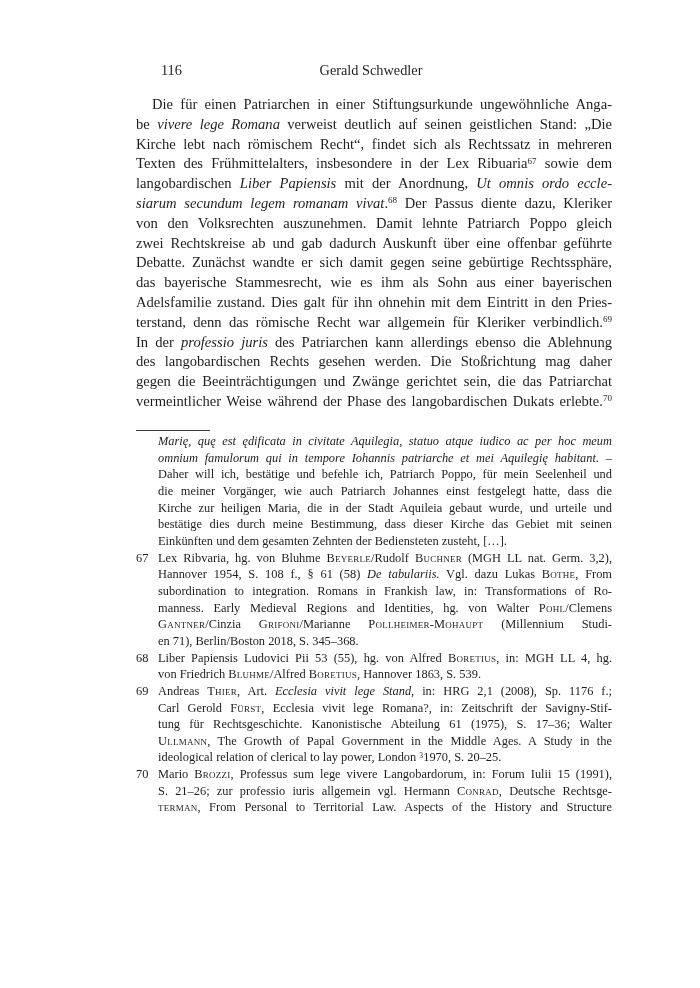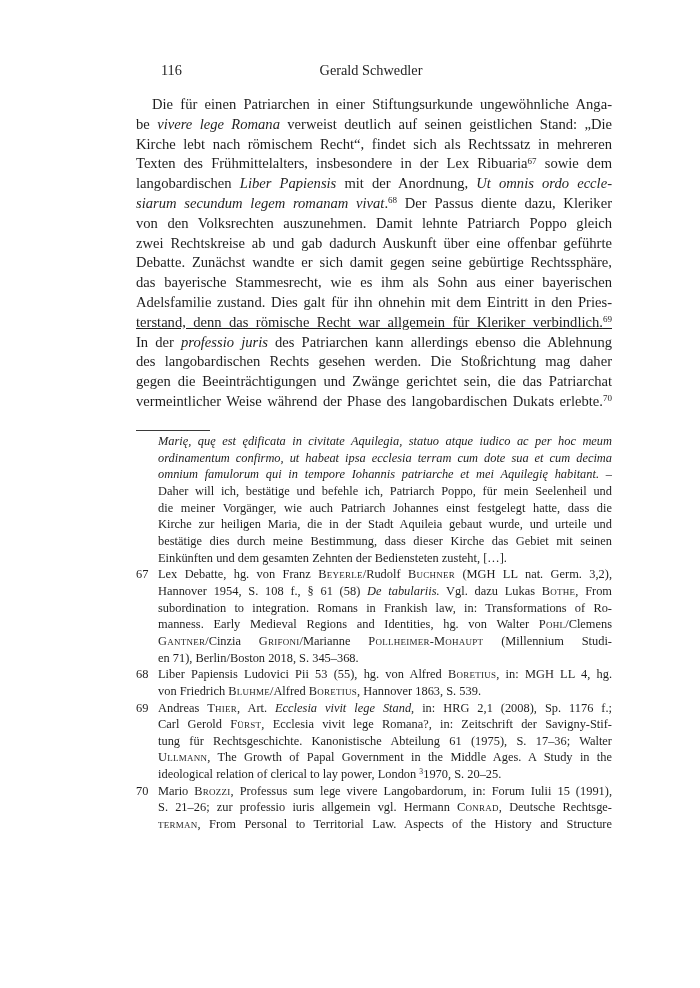--- a/index.html
+++ b/index.html
@@ -43,47 +43,46 @@
     <div class="body-line" style="height: 19.8px;"><span>be </span><span class="it">vivere lege Romana</span><span> verweist deutlich auf seinen geistlichen Stand: „Die</span></div>
     <div class="body-line" style="height: 19.8px;"><span>Kirche lebt nach römischem Recht“, findet sich als Rechtssatz in mehreren</span></div>
     <div class="body-line" style="height: 19.8px;"><span>Texten des Frühmittelalters, insbesondere in der Lex Ribuaria</span><span class="sup">67</span><span> sowie dem</span></div>
     <div class="body-line" style="height: 19.8px;"><span>langobardischen </span><span class="it">Liber Papiensis</span><span> mit der Anordnung, </span><span class="it">Ut omnis ordo eccle-</span></div>
     <div class="body-line" style="height: 19.8px;"><span class="it">siarum secundum legem romanam vivat</span><span>.</span><span class="sup">68</span><span> Der Passus diente dazu, Kleriker</span></div>
     <div class="body-line" style="height: 19.8px;"><span>von den Volksrechten auszunehmen. Damit lehnte Patriarch Poppo gleich</span></div>
     <div class="body-line" style="height: 19.8px;"><span>zwei Rechtskreise ab und gab dadurch Auskunft über eine offenbar geführte</span></div>
     <div class="body-line" style="height: 19.8px;"><span>Debatte. Zunächst wandte er sich damit gegen seine gebürtige Rechtssphäre,</span></div>
     <div class="body-line" style="height: 19.8px;"><span>das bayerische Stammesrecht, wie es ihm als Sohn aus einer bayerischen</span></div>
     <div class="body-line" style="height: 19.8px;"><span>Adelsfamilie zustand. Dies galt für ihn ohnehin mit dem Eintritt in den Pries-</span></div>
-    <div class="body-line" style="height: 19.8px; text-decoration: underline;"><span>terstand, denn das römische Recht war allgemein für Kleriker verbindlich.</span><span class="sup">69</span></div>
+    <div class="body-line" style="height: 19.8px;"><span>terstand, denn das römische Recht war allgemein für Kleriker verbindlich.</span><span class="sup">69</span></div>
     <div class="body-line" style="height: 19.8px;"><span>In der </span><span class="it">professio juris</span><span> des Patriarchen kann allerdings ebenso die Ablehnung</span></div>
     <div class="body-line" style="height: 19.8px;"><span>des langobardischen Rechts gesehen werden. Die Stoßrichtung mag daher</span></div>
     <div class="body-line" style="height: 19.8px;"><span>gegen die Beeinträchtigungen und Zwänge gerichtet sein, die das Patriarchat</span></div>
     <div class="body-line" style="height: 19.8px;"><span>vermeintlicher Weise während der Phase des langobardischen Dukats erlebte.</span><span class="sup">70</span></div>
   </div>
 
 <div class="footnote-rule"></div>
 
 <div class="footnotes serif" id="footnotes">
     <div class="footnote">
       <span class="fn-number"></span>
       <div class="fn-lines">
         <div class="fn-line" style="height: 16.67px;"><span class="it">Marię, quę est ędificata in civitate Aquilegia, statuo atque iudico ac per hoc meum</span></div>
-        <div class="fn-line" style="height: 16.67px;"><span class="it">ordinamentum confirmo, ut habeat ipsa ecclesia terram cum dote sua et cum decima</span></div>
         <div class="fn-line" style="height: 16.67px;"><span class="it">omnium famulorum qui in tempore Iohannis patriarche et mei Aquilegię habitant.</span><span> –</span></div>
         <div class="fn-line" style="height: 16.67px;"><span>Daher will ich, bestätige und befehle ich, Patriarch Poppo, für mein Seelenheil und</span></div>
         <div class="fn-line" style="height: 16.67px;"><span>die meiner Vorgänger, wie auch Patriarch Johannes einst festgelegt hatte, dass die</span></div>
         <div class="fn-line" style="height: 16.67px;"><span>Kirche zur heiligen Maria, die in der Stadt Aquileia gebaut wurde, und urteile und</span></div>
         <div class="fn-line" style="height: 16.67px;"><span>bestätige dies durch meine Bestimmung, dass dieser Kirche das Gebiet mit seinen</span></div>
         <div class="fn-line last" style="height: 16.67px;"><span>Einkünften und dem gesamten Zehnten der Bediensteten zusteht, […].</span></div>
       </div>
     </div>
     <div class="footnote">
       <span class="fn-number">67</span>
       <div class="fn-lines">
-        <div class="fn-line" style="height: 16.67px;"><span>Lex Debatte, hg. von Franz </span><span class="sc">Beyerle</span><span>/Rudolf </span><span class="sc">Buchner</span><span> (MGH LL nat. Germ. 3,2),</span></div>
+        <div class="fn-line" style="height: 16.67px;"><span>Lex Ribvaria, hg. von Bluhme </span><span class="sc">Beyerle</span><span>/Rudolf </span><span class="sc">Buchner</span><span> (MGH LL nat. Germ. 3,2),</span></div>
         <div class="fn-line" style="height: 16.67px;"><span>Hannover 1954, S. 108 f., § 61 (58) </span><span class="it">De tabulariis.</span><span> Vgl. dazu Lukas </span><span class="sc">Bothe</span><span>, From</span></div>
         <div class="fn-line" style="height: 16.67px;"><span>subordination to integration. Romans in Frankish law, in: Transformations of Ro-</span></div>
         <div class="fn-line" style="height: 16.67px;"><span>manness. Early Medieval Regions and Identities, hg. von Walter </span><span class="sc">Pohl</span><span>/Clemens</span></div>
         <div class="fn-line" style="height: 16.67px;"><span class="sc">Gantner</span><span>/Cinzia </span><span class="sc">Grifoni</span><span>/Marianne </span><span class="sc">Pollheimer-Mohaupt</span><span> (Millennium Studi-</span></div>
         <div class="fn-line last" style="height: 16.67px;"><span>en 71), Berlin/Boston 2018, S. 345–368.</span></div>
       </div>
     </div>
     <div class="footnote">
       <span class="fn-number">68</span>
       <div class="fn-lines">

